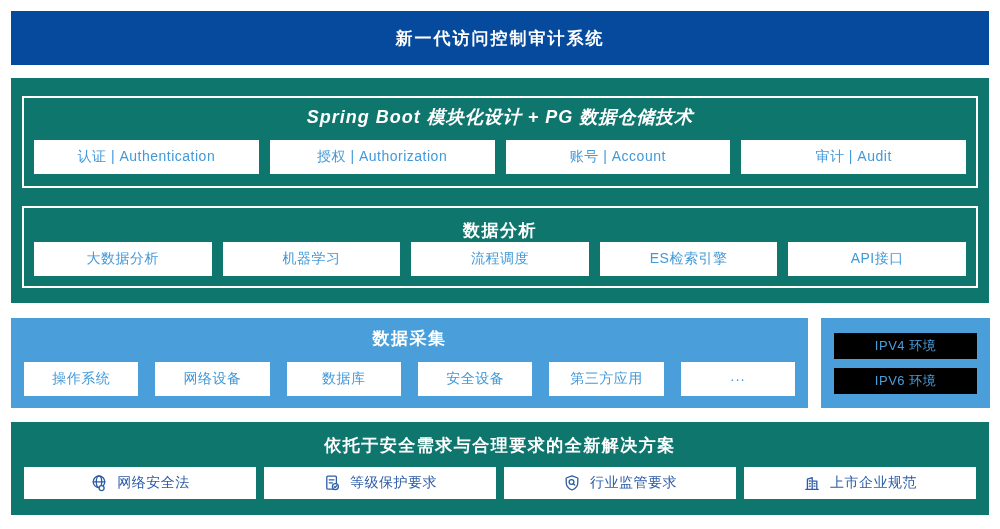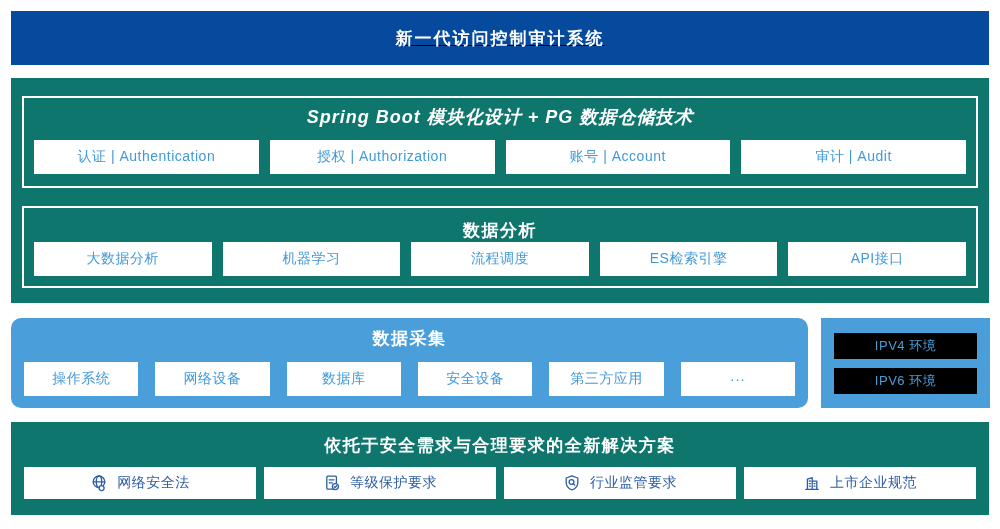--- a/index.html
+++ b/index.html
@@ -7,21 +7,21 @@
   body {
     width:1000px; height:529px;
     font-family:"Liberation Sans","DejaVu Sans",sans-serif;
     position:relative; overflow:hidden;
   }
   .page { position:absolute; left:0; top:0; width:1000px; height:529px; }
 
   
   .banner {
     position:absolute; left:11px; top:11px; width:978px; height:54px;
-    background:#054a9d; display:flex; align-items:center; justify-content:center;text-decoration:underline;
+    background:#054a9d; display:flex; align-items:center; justify-content:center;
   }
   .banner-title {
     color:#ffffff; font-size:17px; font-weight:bold; letter-spacing:2px;
   }
 
   
   .platform {
     position:absolute; left:11px; top:78px; width:978px; height:225px;
     background:#0f766e;
   }
@@ -41,21 +41,21 @@
   .white-box {
     flex:1; height:34px; background:#ffffff;
     display:flex; align-items:center; justify-content:center;
     color:#4299d8; font-size:14px; letter-spacing:0.5px;
   }
 
   
   .collection {
     position:absolute; left:11px; top:318px; width:797px; height:90px;
     background:#4a9fda; padding:9px 13px 0;
-    display:flex; flex-direction:column;border-radius:10px;
+    display:flex; flex-direction:column;
   }
   .collection .sub-title { margin-bottom:12px; }
   .collection .box-row { gap:17px; }
 
   
   .env {
     position:absolute; left:821px; top:318px; width:169px; height:90px;
     background:#4a9fda; padding:0 13px;
     display:flex; flex-direction:column; justify-content:center; gap:9px;
   }

